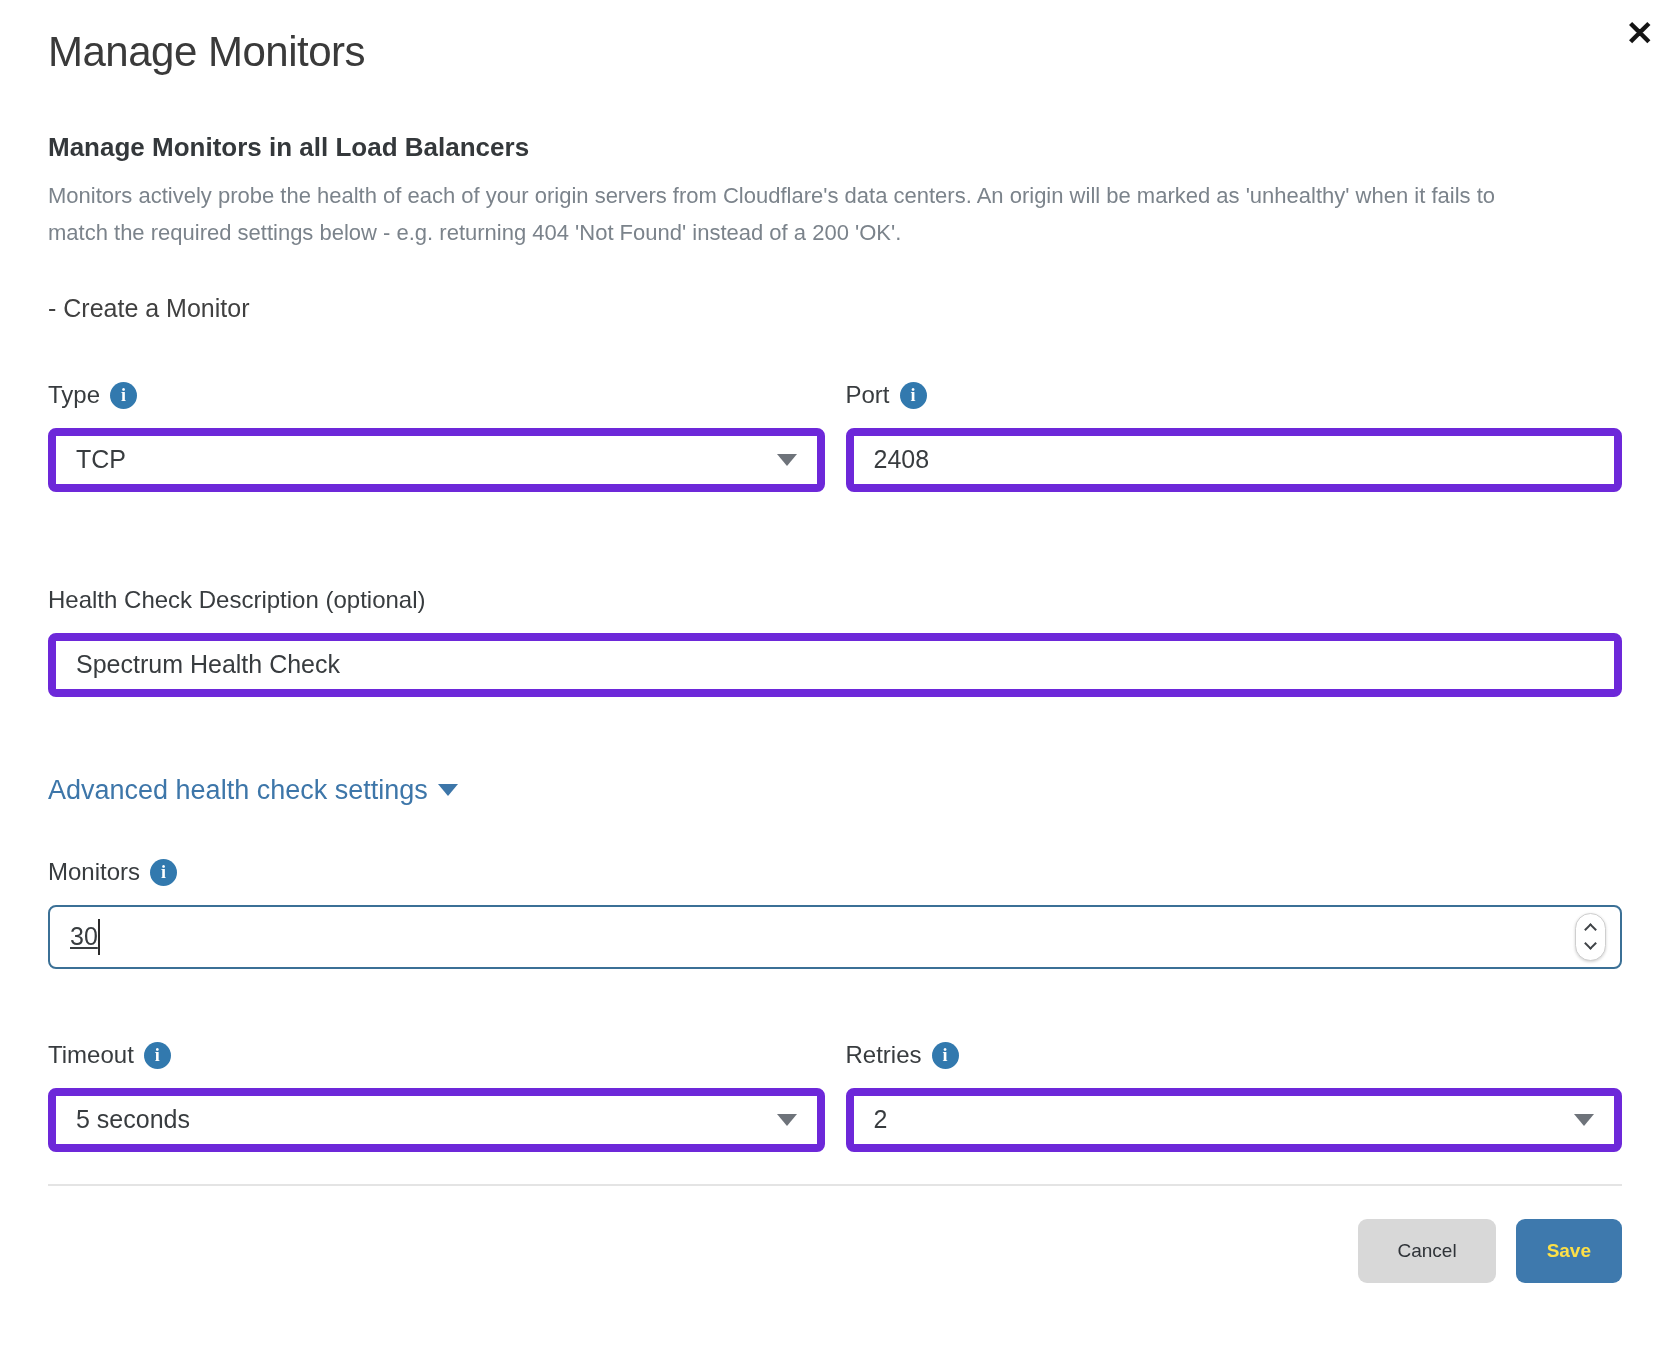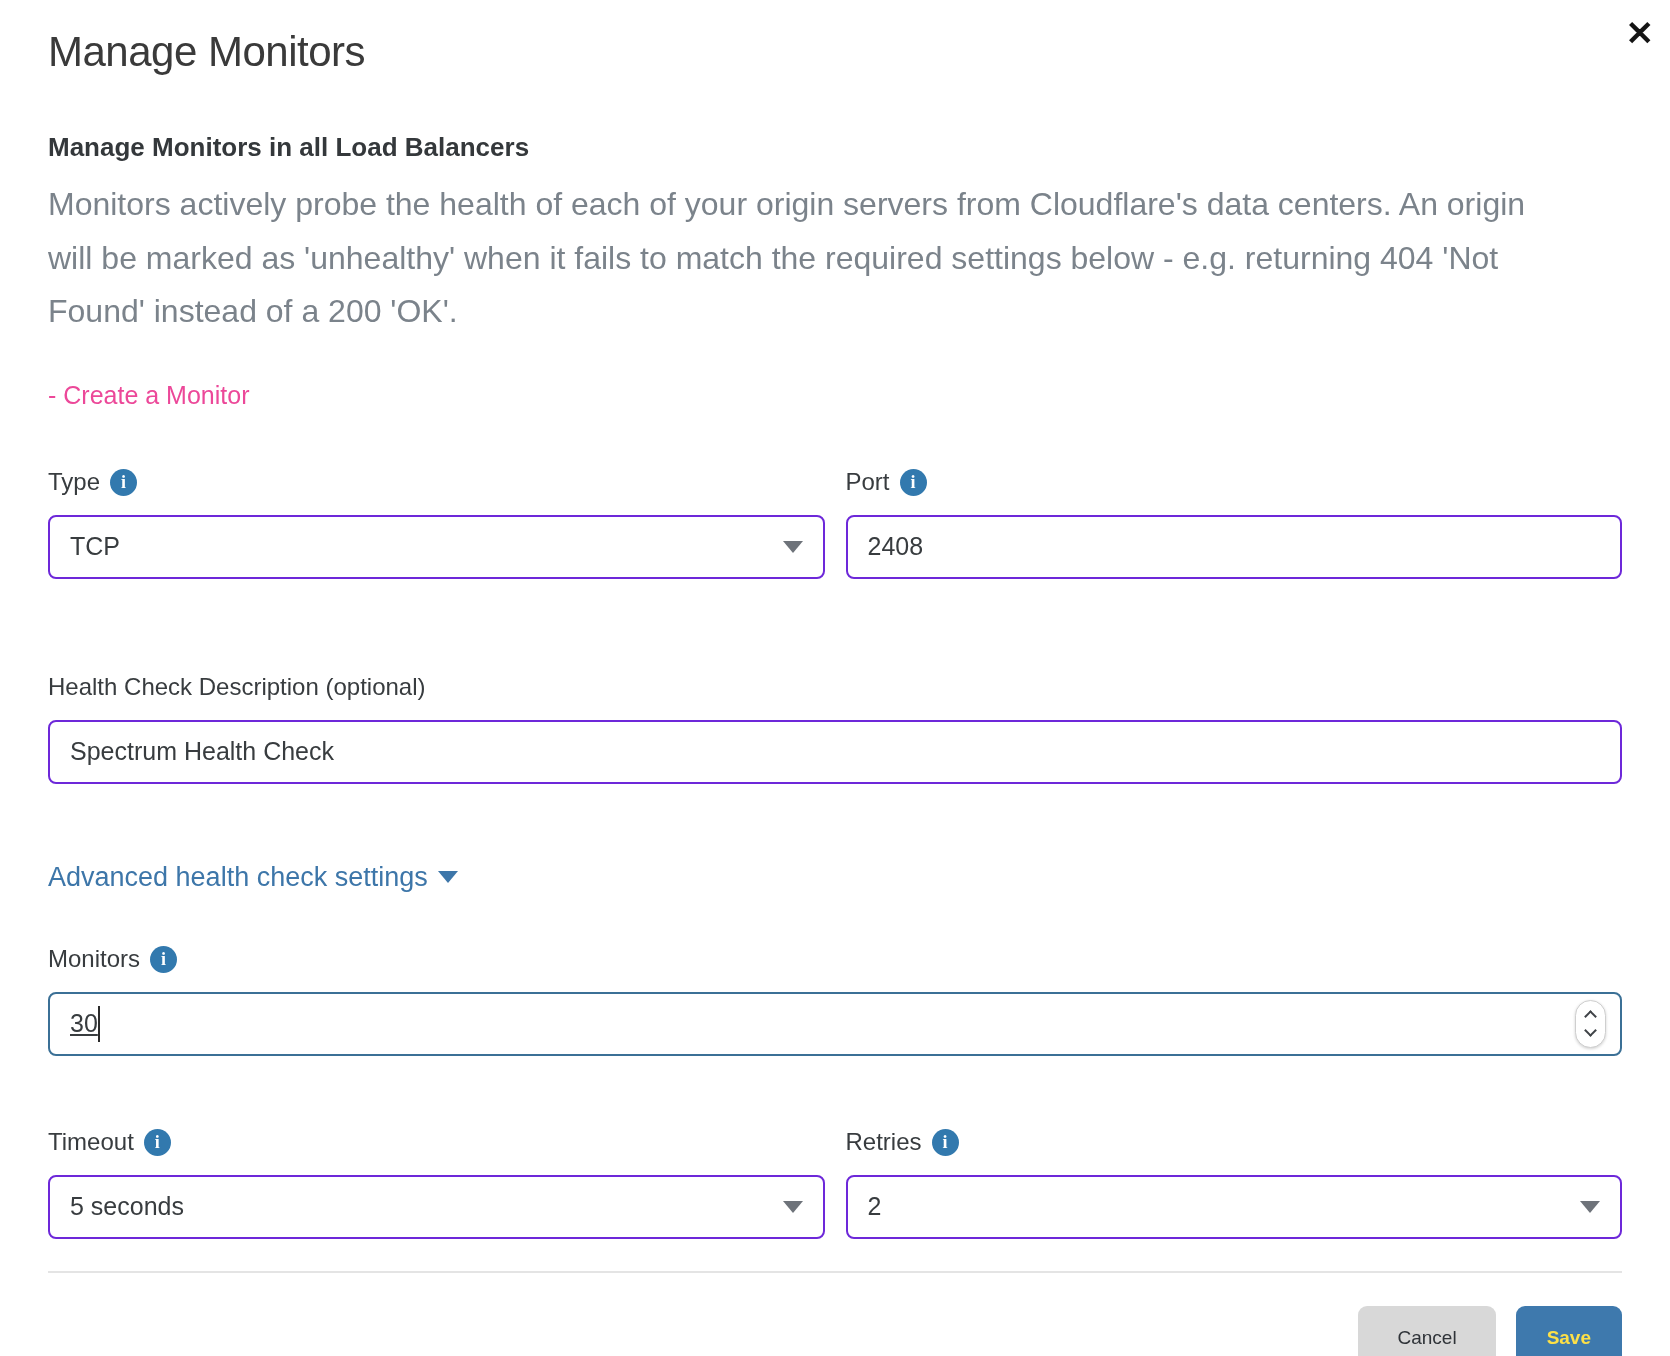--- a/index.html
+++ b/index.html
@@ -24,42 +24,42 @@
     line-height: 1; padding: 6px;
   }
   h1.title {
     margin: 0; font-size: 42px; font-weight: 400;
     color: #3a3a3a; letter-spacing: -0.5px; line-height: 1.15;
   }
   h2.section-heading {
     margin: 56px 0 0 0; font-size: 26px; font-weight: 700; color: #34383b;
   }
   p.description {
-    margin: 15px 0 0 0; font-size: 32px; line-height: 1.67;
+    margin: 15px 0 0 0; font-size: 22px; line-height: 1.67;
     color: #7b838b; max-width: 1502px;
   }
   .create-link {
     display: inline-block; margin-top: 42px;
-    font-size: 25px; color: #ec4899; text-decoration: none; cursor: pointer;
+    font-size: 25px; color: #404040; text-decoration: none; cursor: pointer;
   }
   
   .grid-2 { display: grid; grid-template-columns: 1fr 1fr; column-gap: 21px; }
   .mt-row1 { margin-top: 56px; }
   .label-row { display: flex; align-items: center; gap: 10px; margin-bottom: 16px; height: 33px; }
   .lbl { font-size: 24px; color: #383c3f; }
   .info-icon {
     width: 27px; height: 27px; border-radius: 50%;
     background: #3279ae; color: #ffffff;
     font-size: 18px; font-weight: 700; font-family: "Liberation Serif", serif;
     display: inline-flex; align-items: center; justify-content: center;
     cursor: pointer; user-select: none;
   }
   .control {
     width: 100%; height: 64px;
-    border: 2px solid #6d28d9; border-radius: 8px;
+    border: 8px solid #6d28d9; border-radius: 8px;
     background: #ffffff; font-size: 25px; color: #383c3f;
     padding: 0 20px; font-family: "Liberation Sans", sans-serif;
   }
   .select {
     display: flex; align-items: center; justify-content: space-between;
     cursor: pointer;
   }
   .caret-down {
     width: 0; height: 0;
     border-left: 10px solid transparent; border-right: 10px solid transparent;

